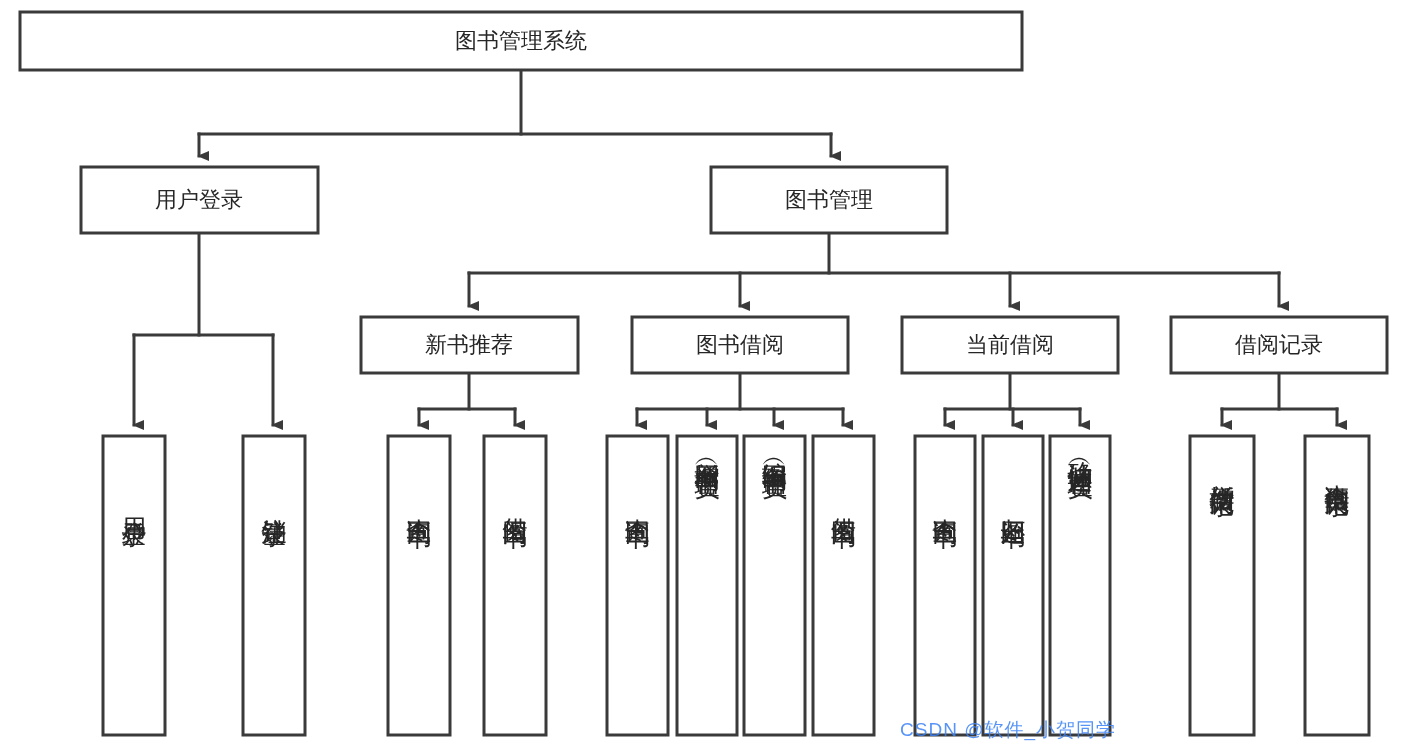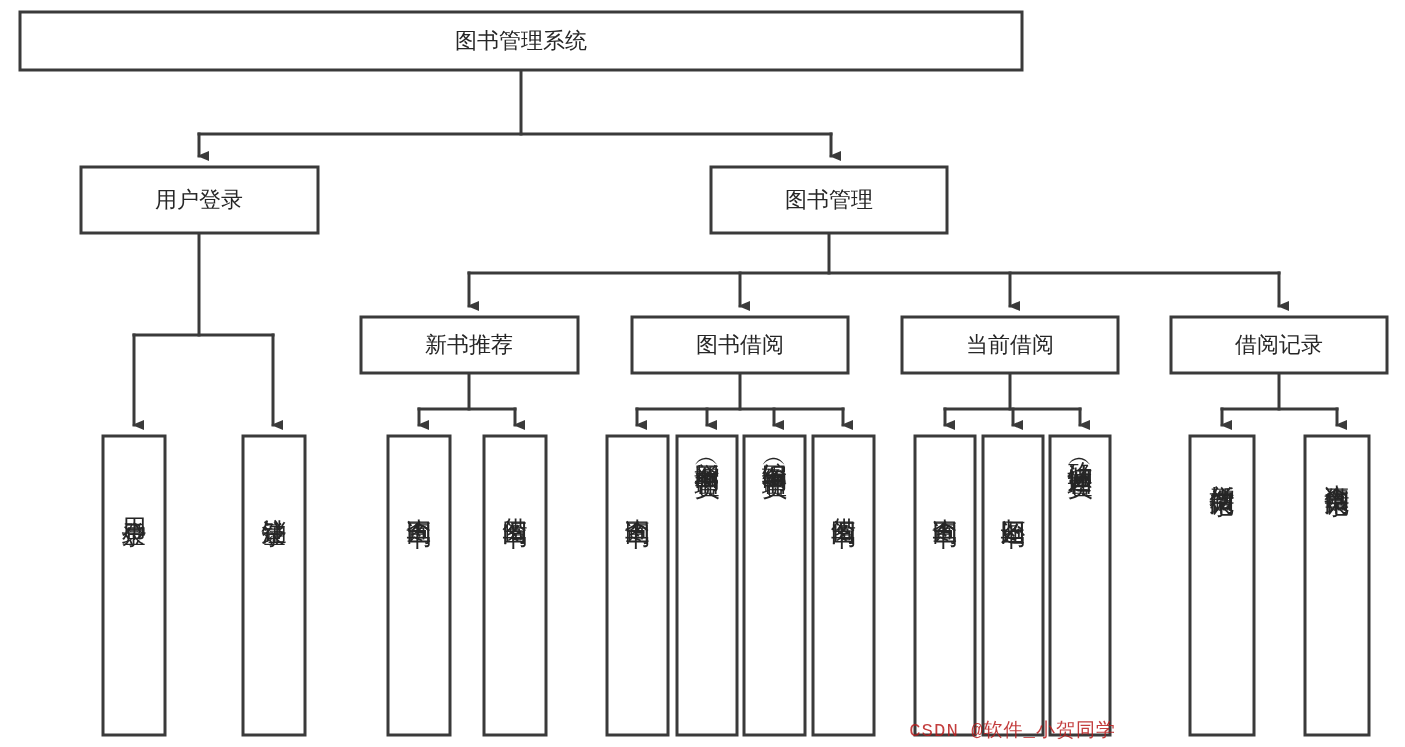--- a/index.html
+++ b/index.html
@@ -34,23 +34,23 @@
     font-size:25px;
     line-height:1.08;
     color:#262626;
     letter-spacing:2px;
     white-space:nowrap;
   }
   .watermark{
     position:absolute;
     right:10px;
     bottom:4px;
-    font-family:Liberation Mono, monospace;
+    font-family:Liberation Sans, sans-serif;
     font-size:19px;
-    color:#b91c1c;
+    color:#3b82f6;
     opacity:.85;
     white-space:nowrap;
     letter-spacing:1px;
   }
 </style>
 </head>
 <body>
 
 <div id="diagram-root">
 

